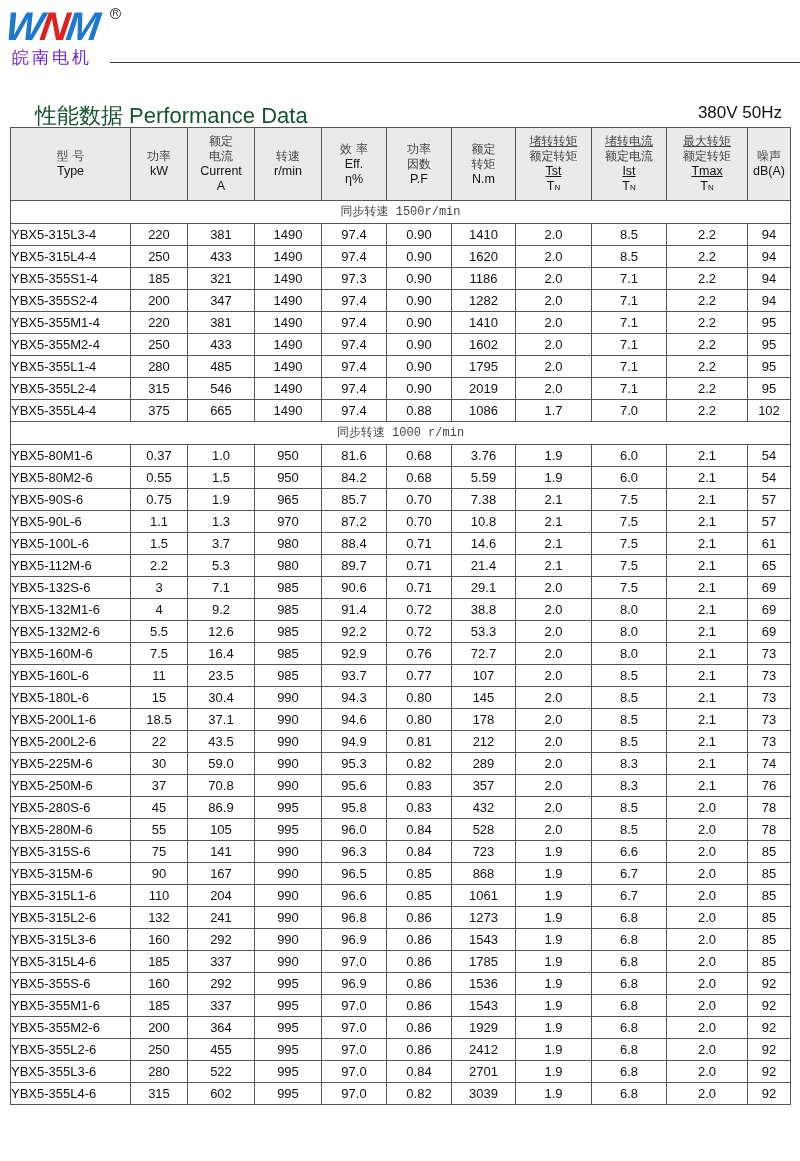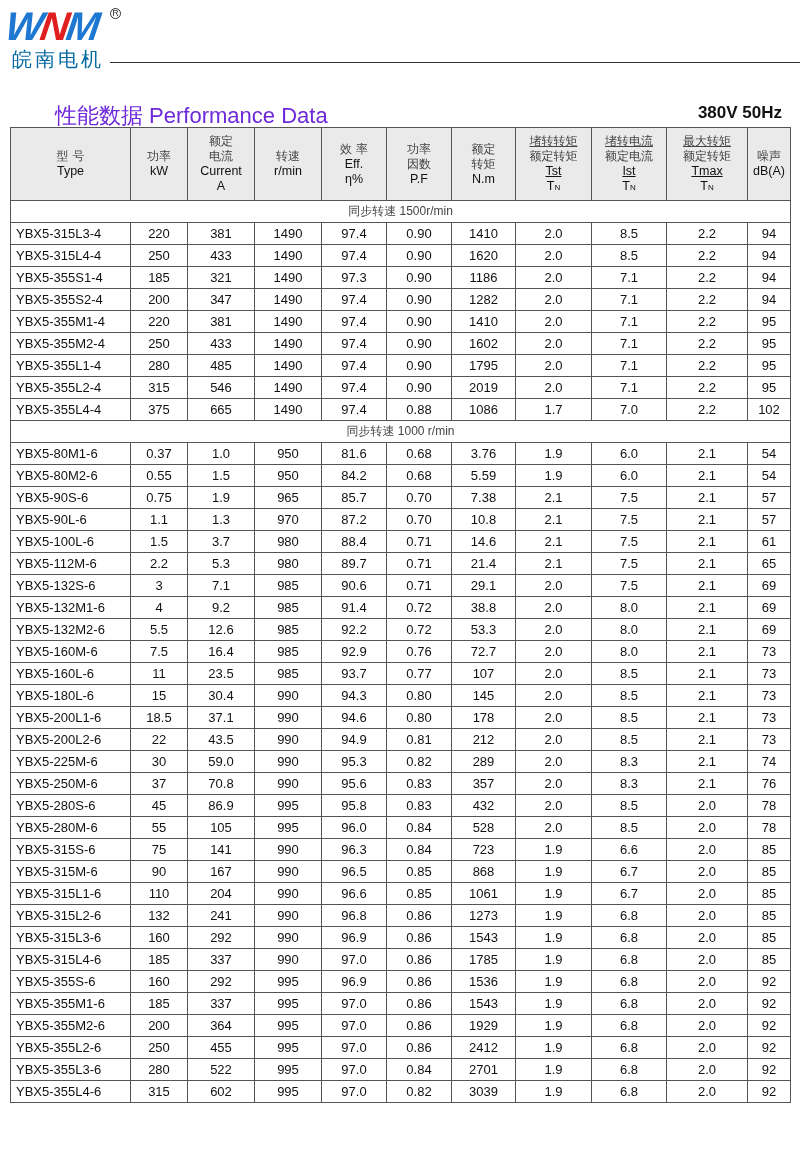--- a/index.html
+++ b/index.html
@@ -3,32 +3,32 @@
 <meta charset="utf-8">
 <style>
   html,body{margin:0;padding:0;background:#fff;}
   body{width:800px;height:1161px;position:relative;overflow:hidden;font-family:"Liberation Sans","DejaVu Sans",sans-serif;color:#111;}
   .logo{position:absolute;left:4px;top:6px;width:120px;height:56px;}
   .logo .wnm{position:absolute;left:2px;top:0;font-family:"Liberation Sans",sans-serif;font-weight:bold;font-style:italic;font-size:40px;letter-spacing:-3px;line-height:40px;transform:skewX(-8deg);}
   .logo .w{color:#1e78d2;}
   .logo .n{color:#e02020;}
   .logo .m{color:#1e78d2;}
   .logo .reg{position:absolute;left:106px;top:2px;font-size:9px;color:#333;border:1px solid #333;border-radius:50%;width:9px;height:9px;line-height:9px;text-align:center;}
-  .logo .cn{position:absolute;left:8px;top:40px;font-family:"DejaVu Sans",sans-serif;font-size:20px;letter-spacing:3px;color:#0369a1;}
+  .logo .cn{position:absolute;left:8px;top:40px;font-family:"DejaVu Sans",sans-serif;font-size:17px;letter-spacing:3px;color:#6d28d9;}
   .hr{position:absolute;left:110px;top:62px;width:690px;height:1px;background:#333;}
-  .title{position:absolute;left:35px;top:101px;font-size:22px;color:#6d28d9;margin-left:20px;}
-  .volt{position:absolute;right:18px;top:103px;font-size:17px;font-weight:bold;color:#111;}
+  .title{position:absolute;left:35px;top:101px;font-size:22px;color:#14532d;}
+  .volt{position:absolute;right:18px;top:103px;font-size:17px;font-weight:normal;color:#111;}
   table{position:absolute;left:10px;top:127px;width:780px;border-collapse:collapse;table-layout:fixed;}
   td,th{border:1px solid #555;text-align:center;font-size:13px;padding:0;height:21px;line-height:21px;}
   th{background:#eaeaea;font-weight:normal;height:72px;line-height:15px;font-size:12.5px;vertical-align:middle;}
   th .cn{font-family:"DejaVu Serif",serif;font-size:12px;color:#444;}
   th .u{text-decoration:underline;}
-  td.type{text-align:left;padding-left:5px;}
+  td.type{text-align:left;}
   tr.sec td{font-size:12px;background:#fff;}
-  tr.sec td .cn{font-family:Liberation Sans, sans-serif;color:#444;text-align:right;}
+  tr.sec td .cn{font-family:Liberation Mono, monospace;color:#444;text-align:right;}
   sub{font-size:8px;vertical-align:baseline;}
 </style>
 </head>
 <body>
 
 <div class="logo">
   <div class="wnm"><span class="w">W</span><span class="n">N</span><span class="m">M</span></div>
   <div class="reg">R</div>
   <div class="cn">皖南电机</div>
 </div>

